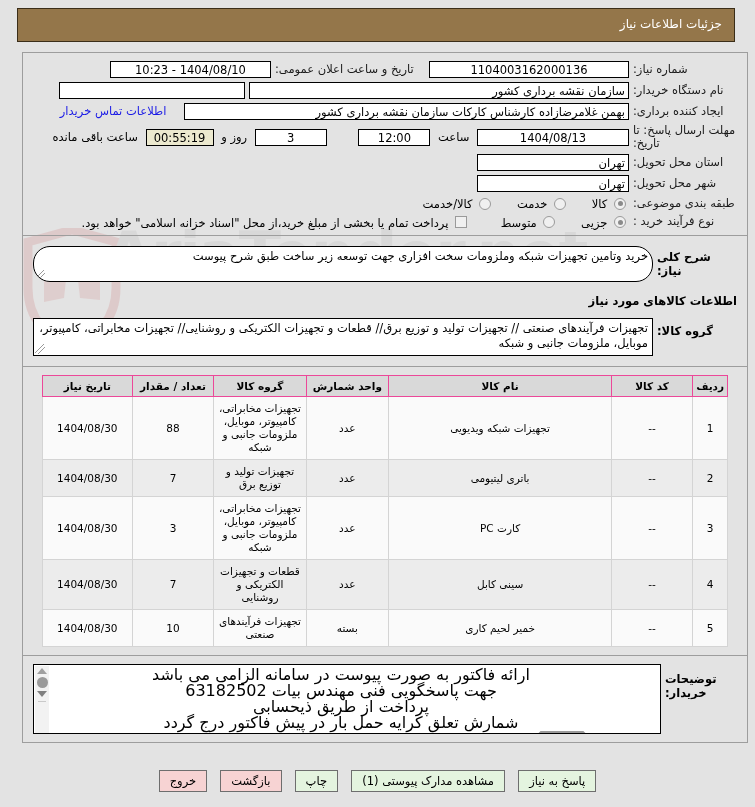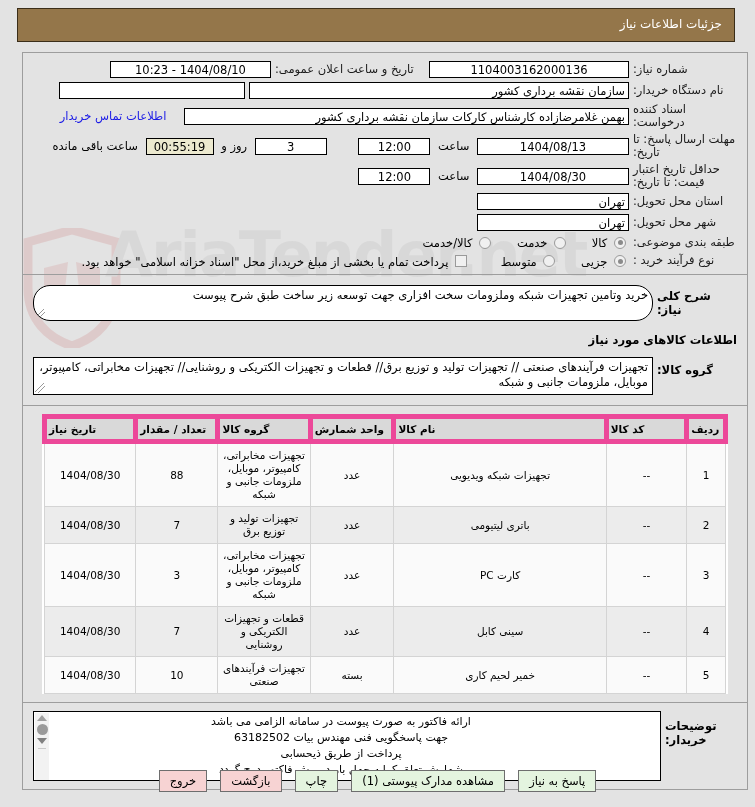--- a/index.html
+++ b/index.html
@@ -179,26 +179,26 @@
   
   table.goods {
     border-collapse: collapse;
     width: 686px;
     margin: 0 auto;
     font-size: 10.5px;
     background: #fff;
   }
   table.goods th {
     background: #d9d9d9;
-    border: 5px solid #ec4899;
+    border: 1px solid #ec4899;
     font-weight: bold;
     font-size: 10.5px;
     padding: 4px 2px;
     color: #000;
-    text-align: left;
+    text-align: center;
   }
   table.goods td {
     border: 1px solid #d4d4d4;
     padding: 5px 3px;
     text-align: center;
     color: #000;
     line-height: 13px;
   }
   table.goods tr.odd td { background: #fafafa; }
   table.goods tr.even td { background: #ececec; }
@@ -210,21 +210,21 @@
   .c-qty   { width: 80px; }
   .c-date  { width: 86px; }
 
   
   .notes-wrap { position: relative; }
   .notes-box {
     border: 1px solid #000;
     background: #fff;
     height: 70px;
     box-sizing: border-box;
-    font-size: 11px;
+    font-size: 16px;
     line-height: 16px;
     text-align: center;
     padding: 2px 16px 2px 4px;
     position: relative;
     overflow: hidden;
   }
   .notes-box .nline { display: block; }
   .scroll {
     position: absolute;
     left: 1px; top: 1px;
@@ -309,44 +309,36 @@
           </td>
         </tr>
         <tr>
           <td class="lbl">نام دستگاه خریدار:</td>
           <td colspan="3">
             <span class="fld rt" style="width:380px;">سازمان نقشه برداری کشور</span>
             <span class="fld empty" style="width:186px;"></span>
           </td>
         </tr>
         <tr>
-          <td class="lbl">اسناد کننده درخواست:</td>
+          <td class="lbl">ایجاد کننده برداری:</td>
           <td colspan="3">
             <span class="fld rt" style="width:445px;">بهمن غلامرضازاده کارشناس کارکات  سازمان نقشه برداری کشور</span>
             <span class="link" style="margin-right:14px;">اطلاعات تماس خریدار</span>
           </td>
         </tr>
         <tr>
           <td class="lbl">مهلت ارسال پاسخ: تا تاریخ:</td>
           <td colspan="3" style="white-space:nowrap;">
             <span class="fld" style="width:152px;">1404/08/13</span>
             <span class="plain">ساعت</span>
             <span class="fld" style="width:72px;">12:00</span>
             <span class="fld" style="width:72px;margin-right:28px;">3</span>
             <span class="plain">روز و</span>
             <span class="countdown" style="width:68px;">00:55:19</span>
             <span class="plain">ساعت باقی مانده</span>
-          </td>
-        </tr>
-        <tr>
-          <td class="lbl">حداقل تاریخ اعتبار قیمت: تا تاریخ:</td>
-          <td colspan="3" style="white-space:nowrap;">
-            <span class="fld" style="width:152px;">1404/08/30</span>
-            <span class="plain">ساعت</span>
-            <span class="fld" style="width:72px;">12:00</span>
           </td>
         </tr>
         <tr>
           <td class="lbl">استان محل تحویل:</td>
           <td colspan="3">
             <span class="fld rt" style="width:152px;">تهران</span>
           </td>
         </tr>
         <tr>
           <td class="lbl">شهر محل تحویل:</td>

